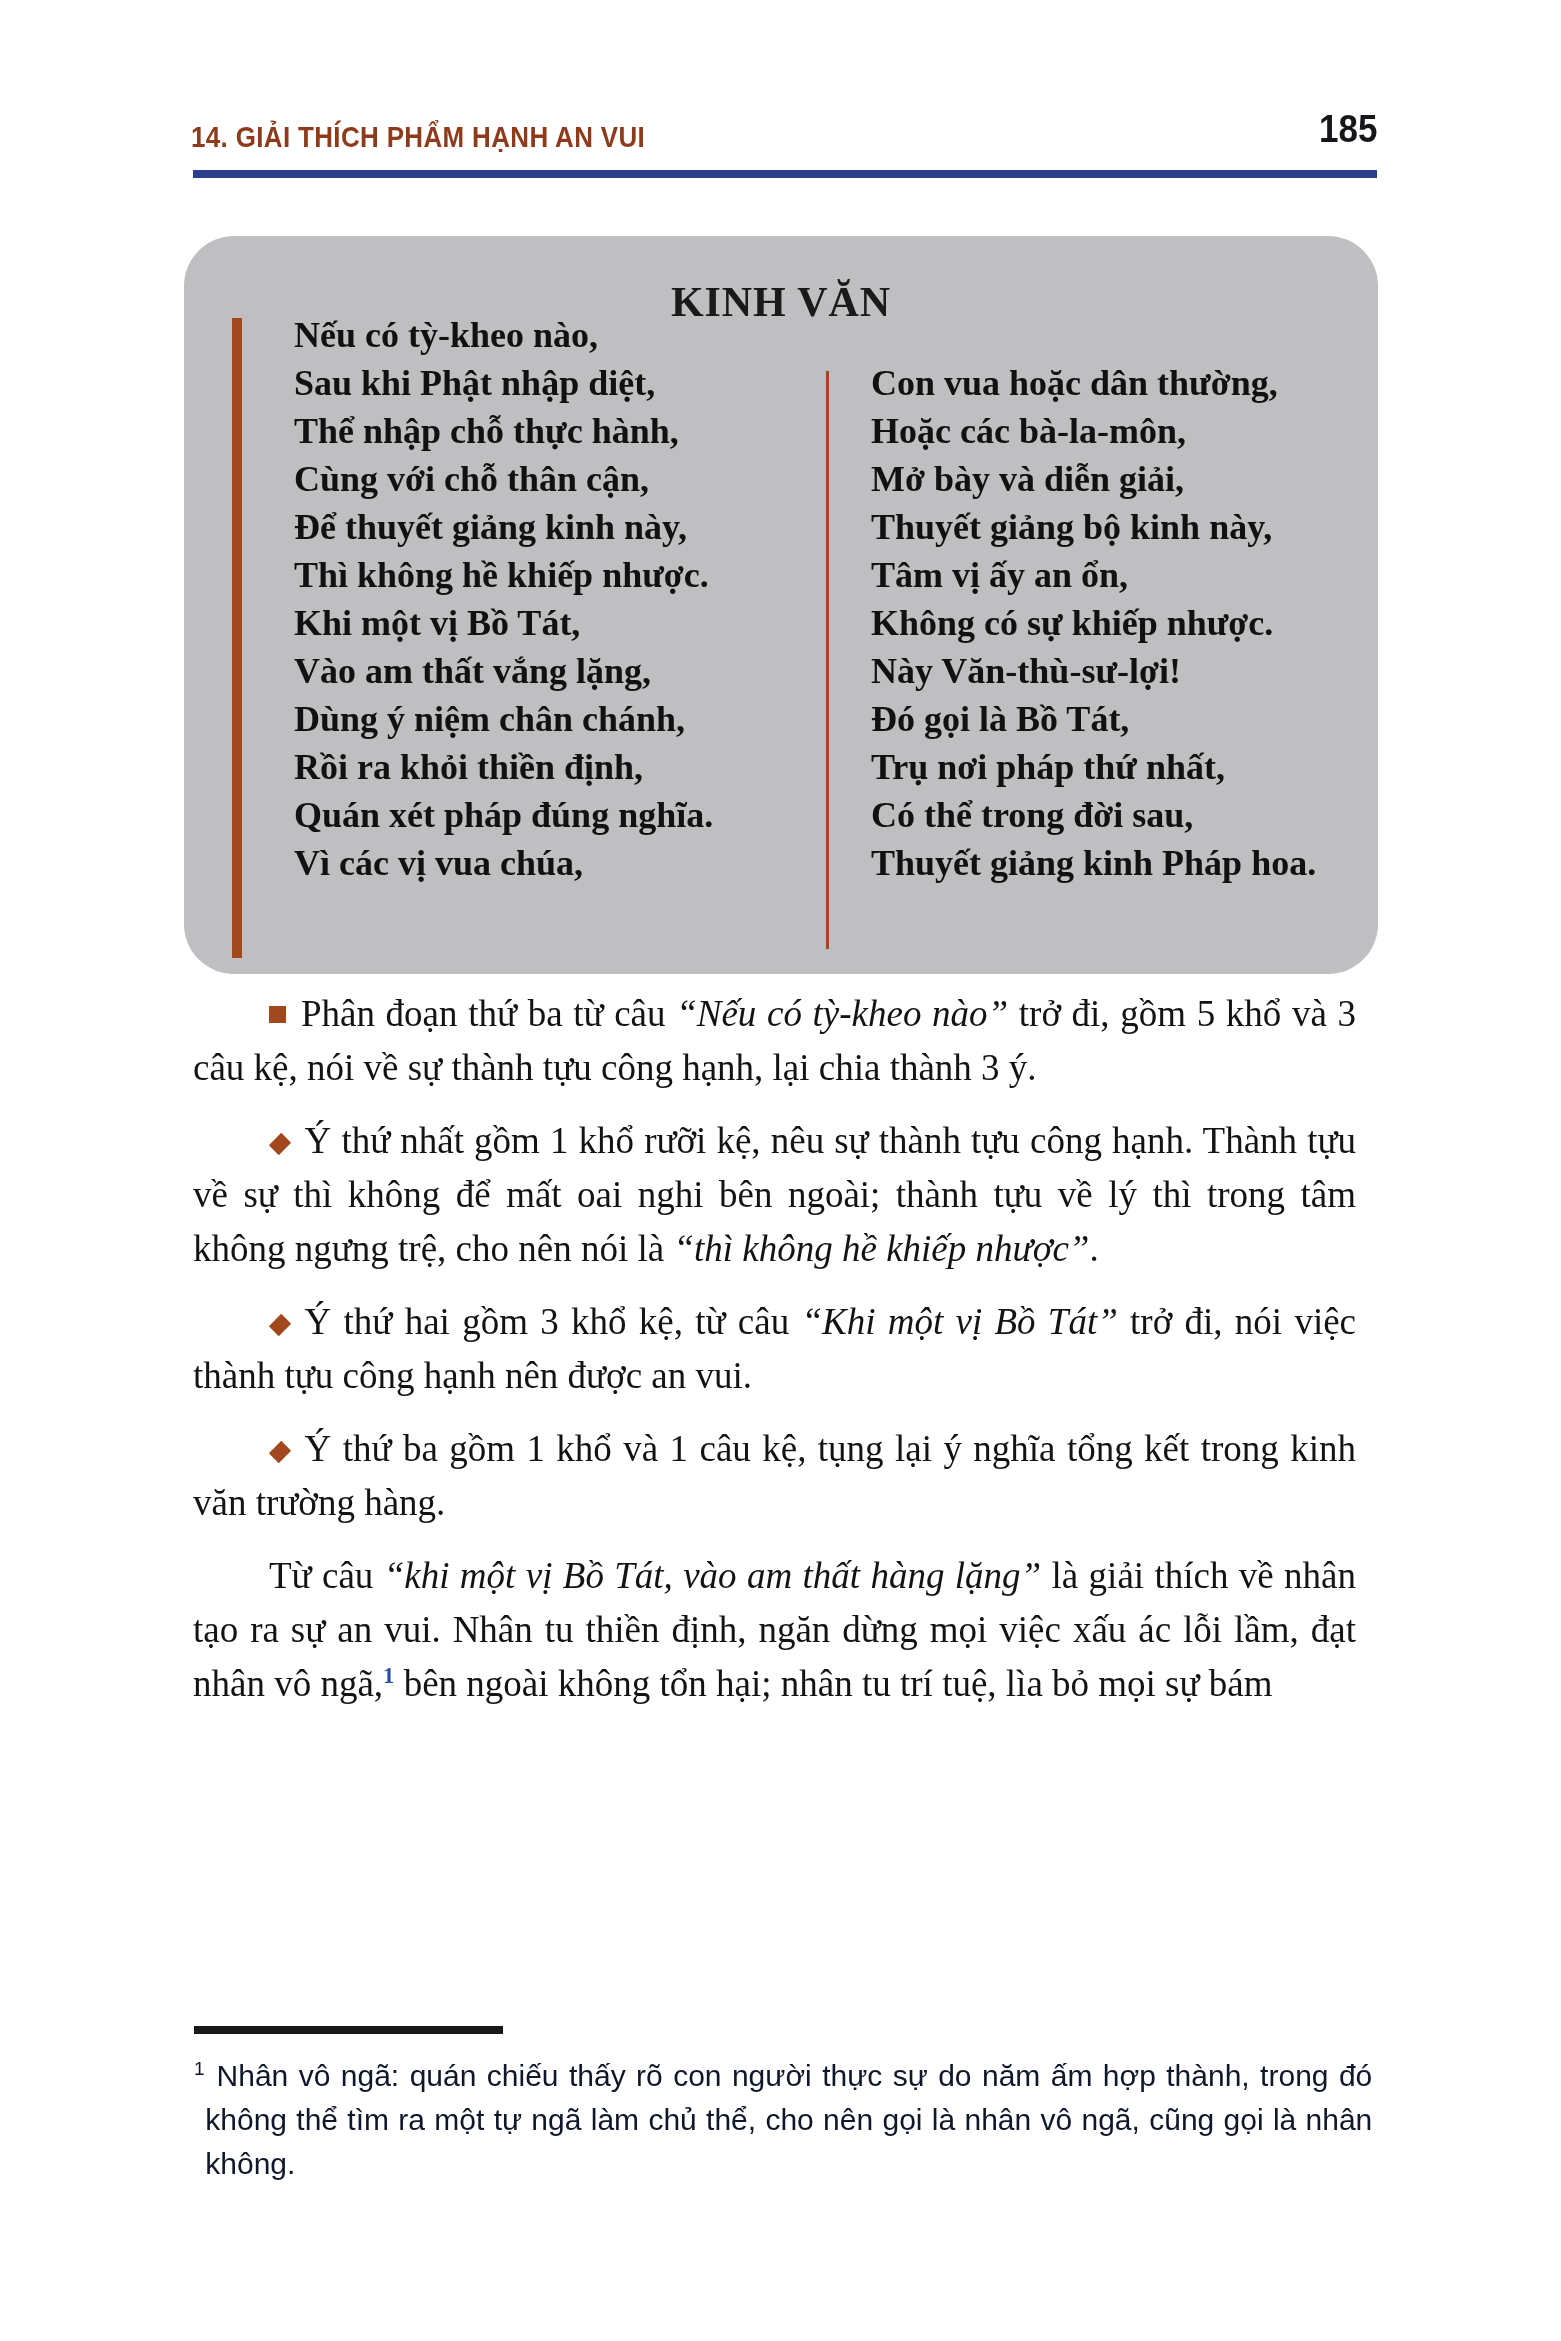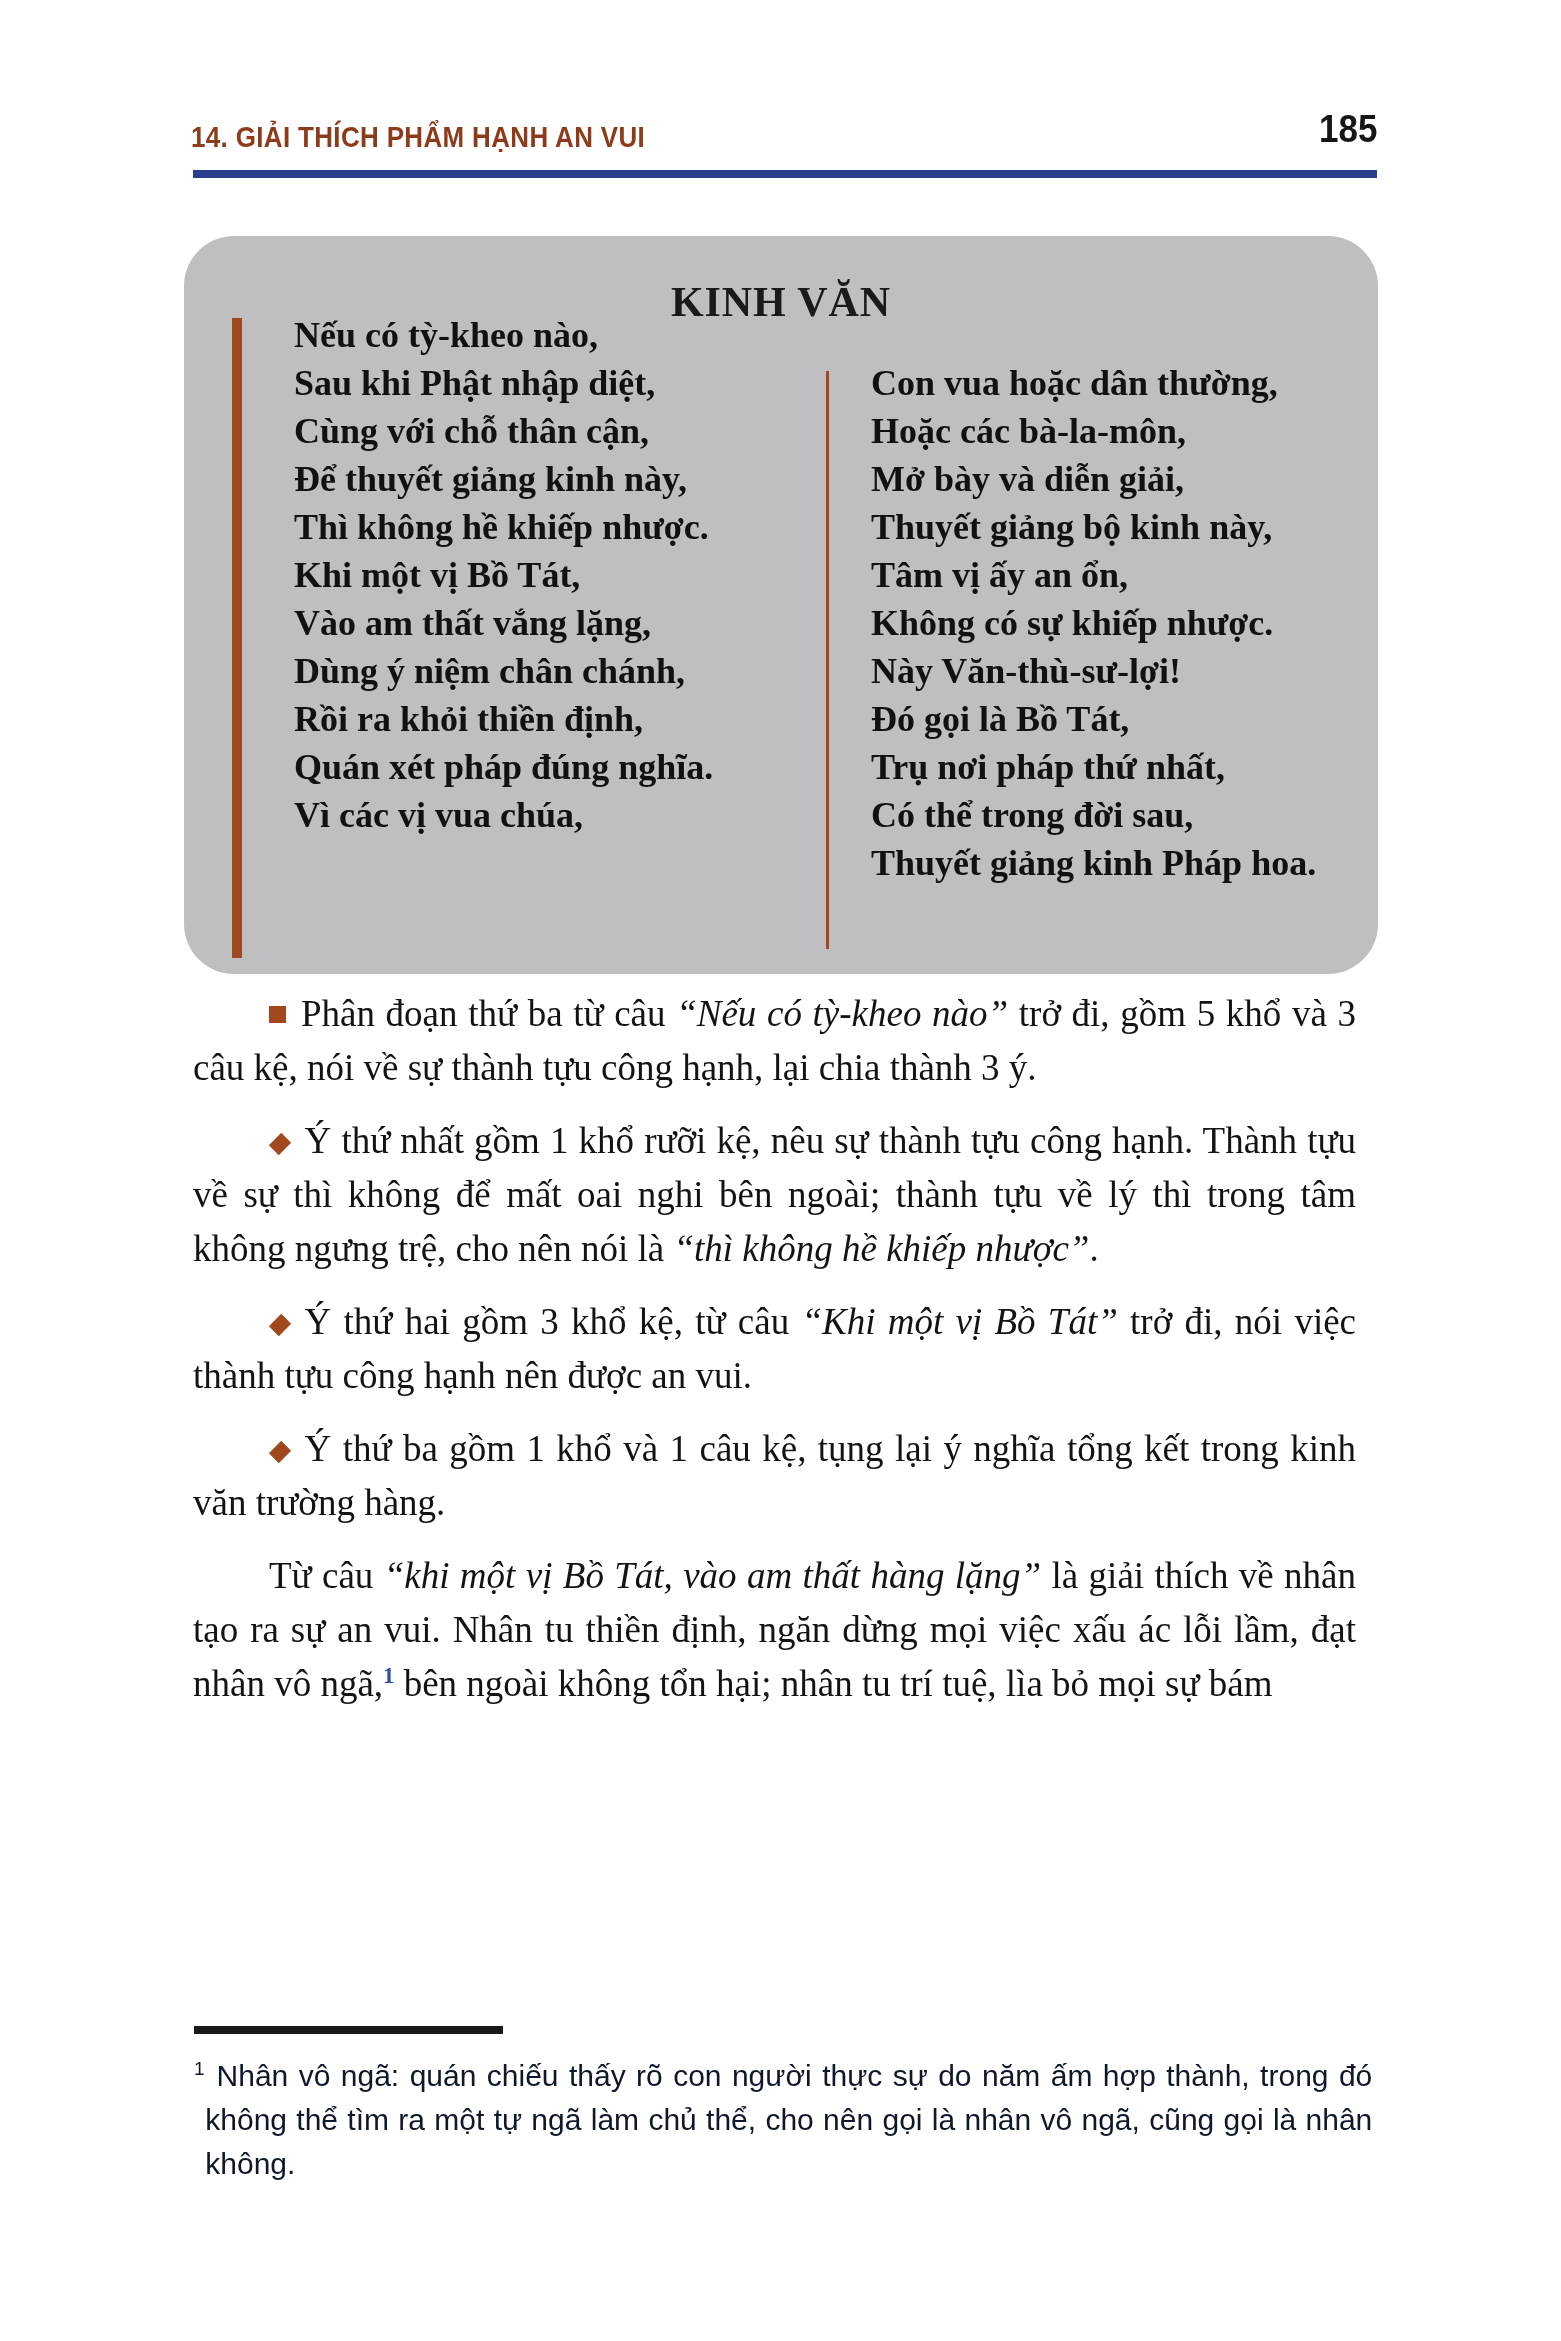--- a/index.html
+++ b/index.html
@@ -105,20 +105,21 @@
   <div class="header-rule"></div>
 
   <section class="kinhvan">
     <div class="kv-title">KINH VĂN</div>
     <div class="kv-bar"></div>
     <div class="kv-divider"></div>
 
     <div class="kv-col kv-left">
       <div class="kv-line">Nếu có tỳ-kheo nào,</div>
       <div class="kv-line">Sau khi Phật nhập diệt,</div>
+      <div class="kv-line">Thể nhập chỗ thực hành,</div>
       <div class="kv-line">Cùng với chỗ thân cận,</div>
       <div class="kv-line">Để thuyết giảng kinh này,</div>
       <div class="kv-line">Thì không hề khiếp nhược.</div>
       <div class="kv-line">Khi một vị Bồ Tát,</div>
       <div class="kv-line">Vào am thất vắng lặng,</div>
       <div class="kv-line">Dùng ý niệm chân chánh,</div>
       <div class="kv-line">Rồi ra khỏi thiền định,</div>
       <div class="kv-line">Quán xét pháp đúng nghĩa.</div>
       <div class="kv-line">Vì các vị vua chúa,</div>
     </div>

